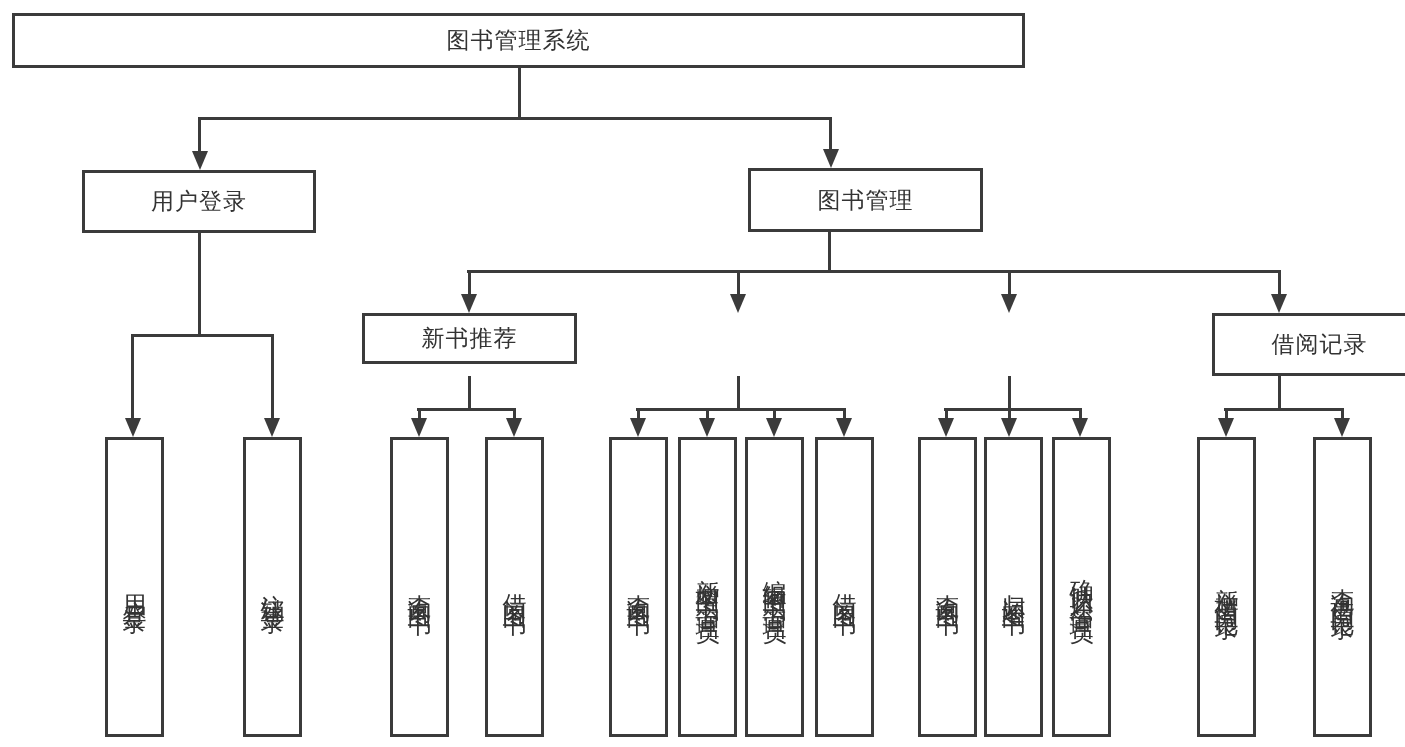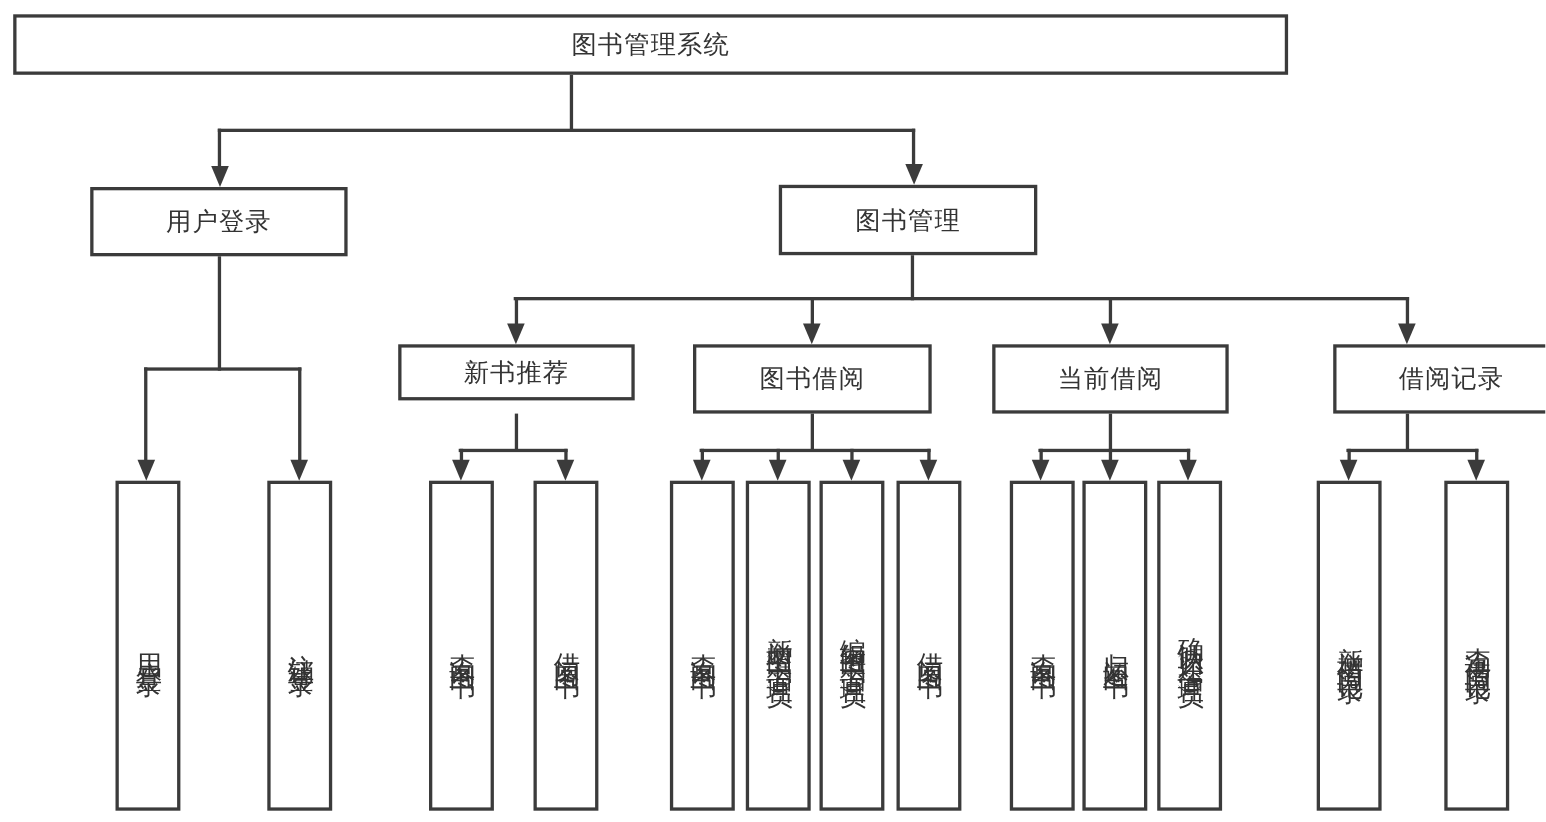--- a/index.html
+++ b/index.html
@@ -40,35 +40,35 @@
     position:absolute;right:4px;bottom:6px;
     font-size:22px;color:#b3b3b3;opacity:.85;
     letter-spacing:1px;z-index:10;white-space:nowrap;
   }
 </style>
 </head>
 <body>
 
 <div class="canvas">
 
-  <div class="box hbox" style="left:12px;top:13px;width:1159px;height:55px">
+  <div class="box hbox" style="left:12px;top:13px;width:1013px;height:55px">
     <span class="lbl">图书管理系统</span>
   </div>
 
   <div class="vline" style="left:518px;top:68px;height:52px"></div>
   <div class="hline" style="left:198px;top:117px;width:634px"></div>
   <div class="vline" style="left:198px;top:117px;height:36px"></div>
   <div class="arr" style="left:192px;top:151px"></div>
   <div class="vline" style="left:829px;top:117px;height:34px"></div>
   <div class="arr" style="left:823px;top:149px"></div>
 
   <div class="box hbox" style="left:82px;top:170px;width:234px;height:63px">
     <span class="lbl">用户登录</span>
   </div>
-  <div class="box hbox" style="left:708px;top:168px;width:235px;height:64px">
+  <div class="box hbox" style="left:748px;top:168px;width:235px;height:64px">
     <span class="lbl">图书管理</span>
   </div>
 
   <div class="vline" style="left:198px;top:233px;height:104px"></div>
   <div class="hline" style="left:131px;top:334px;width:143px"></div>
   <div class="vline" style="left:131px;top:334px;height:85px"></div>
   <div class="arr" style="left:125px;top:418px"></div>
   <div class="vline" style="left:271px;top:334px;height:85px"></div>
   <div class="arr" style="left:264px;top:418px"></div>
 
@@ -78,26 +78,20 @@
   <div class="arr" style="left:461px;top:294px"></div>
   <div class="vline" style="left:737px;top:270px;height:26px"></div>
   <div class="arr" style="left:730px;top:294px"></div>
   <div class="vline" style="left:1008px;top:270px;height:26px"></div>
   <div class="arr" style="left:1001px;top:294px"></div>
   <div class="vline" style="left:1278px;top:270px;height:26px"></div>
   <div class="arr" style="left:1271px;top:294px"></div>
 
   <div class="box hbox" style="left:362px;top:313px;width:215px;height:51px">
     <span class="lbl">新书推荐</span>
-  </div>
-  <div class="box hbox" style="left:630px;top:313px;width:217px;height:63px">
-    <span class="lbl">图书借阅</span>
-  </div>
-  <div class="box hbox" style="left:902px;top:313px;width:215px;height:63px">
-    <span class="lbl">当前借阅</span>
   </div>
   <div class="box hbox" style="left:1212px;top:313px;width:215px;height:63px">
     <span class="lbl">借阅记录</span>
   </div>
 
   <div class="vline" style="left:468px;top:376px;height:34px"></div>
   <div class="hline" style="left:417px;top:408px;width:99px"></div>
   <div class="vline" style="left:418px;top:408px;height:11px"></div>
   <div class="arr" style="left:411px;top:418px"></div>
   <div class="vline" style="left:513px;top:408px;height:11px"></div>

